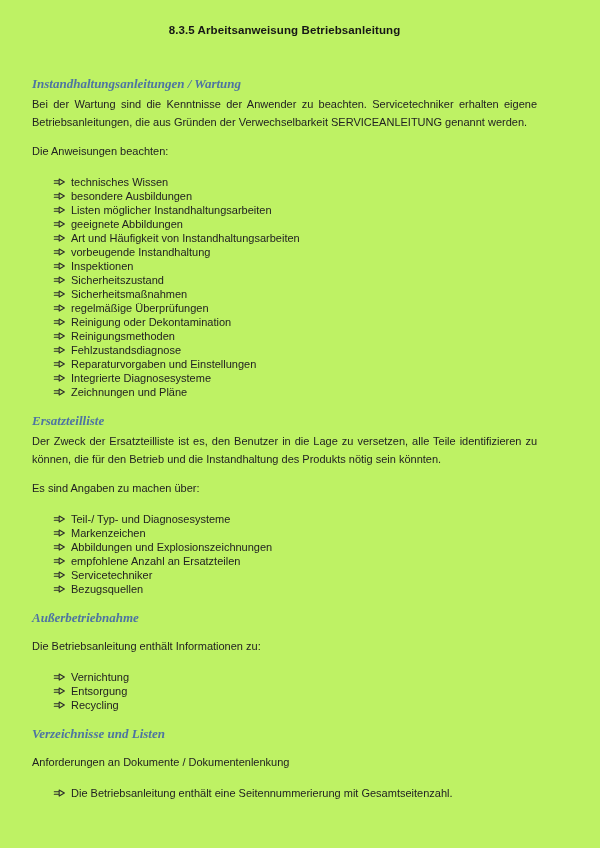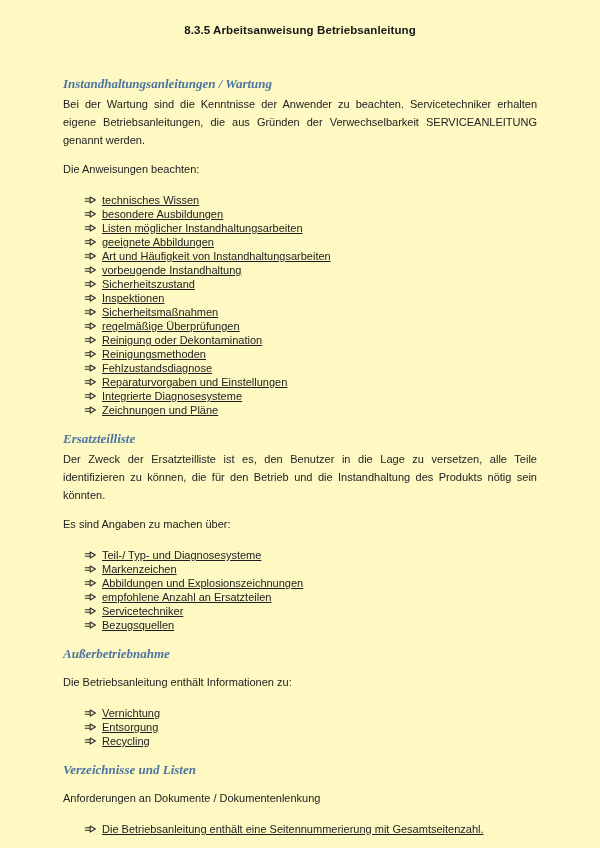--- a/index.html
+++ b/index.html
@@ -6,23 +6,23 @@
     margin: 0;
     padding: 0;
     background: #e9e9e9;
     font-family: "Liberation Sans", sans-serif;
   }
   .page {
     position: relative;
     width: 600px;
     height: 848px;
     margin: 0 auto;
-    background: #fef9c3;
+    background: #bef264;
     box-sizing: border-box;
-    padding: 22px 63px 0 63px;
+    padding: 22px 63px 0 32px;
     color: #1e1e1e;
     overflow: hidden;
   }
   .doc-title {
     text-align: center;
     font-weight: bold;
     font-size: 11.5px;
     letter-spacing: 0.1px;
     color: #161616;
     margin: 2px 0 40px 0;
@@ -45,21 +45,20 @@
   }
   .subheading {
     font-size: 11px;
     margin: 14px 0 0 0;
     color: #222;
   }
   ul.arrow-list {
     list-style: none;
     margin: 18px 0 6px 21px;
     padding: 0;
-    text-decoration: underline;
   }
   ul.arrow-list li {
     font-size: 11px;
     line-height: 14px;
     color: #222;
     display: flex;
     align-items: center;
   }
   ul.arrow-list .bullet {
     flex: 0 0 auto;
@@ -113,27 +112,27 @@
           <li>
             <svg class="bullet" width="13" height="10" viewBox="0 0 20 15">
               <path d="M2 5.6 H9.5 M2 9.4 H9.5 M9.5 2.8 L17.5 7.5 L9.5 12.2 Z" fill="none" stroke="#2b2b2b" stroke-width="1.7" stroke-linejoin="round" stroke-linecap="round"></path>
             </svg>
             <span>vorbeugende Instandhaltung</span>
           </li>
           <li>
             <svg class="bullet" width="13" height="10" viewBox="0 0 20 15">
               <path d="M2 5.6 H9.5 M2 9.4 H9.5 M9.5 2.8 L17.5 7.5 L9.5 12.2 Z" fill="none" stroke="#2b2b2b" stroke-width="1.7" stroke-linejoin="round" stroke-linecap="round"></path>
             </svg>
+            <span>Inspektionen</span>
+          </li>
+          <li>
+            <svg class="bullet" width="13" height="10" viewBox="0 0 20 15">
+              <path d="M2 5.6 H9.5 M2 9.4 H9.5 M9.5 2.8 L17.5 7.5 L9.5 12.2 Z" fill="none" stroke="#2b2b2b" stroke-width="1.7" stroke-linejoin="round" stroke-linecap="round"></path>
+            </svg>
             <span>Sicherheitszustand</span>
-          </li>
-          <li>
-            <svg class="bullet" width="13" height="10" viewBox="0 0 20 15">
-              <path d="M2 5.6 H9.5 M2 9.4 H9.5 M9.5 2.8 L17.5 7.5 L9.5 12.2 Z" fill="none" stroke="#2b2b2b" stroke-width="1.7" stroke-linejoin="round" stroke-linecap="round"></path>
-            </svg>
-            <span>Inspektionen</span>
           </li>
           <li>
             <svg class="bullet" width="13" height="10" viewBox="0 0 20 15">
               <path d="M2 5.6 H9.5 M2 9.4 H9.5 M9.5 2.8 L17.5 7.5 L9.5 12.2 Z" fill="none" stroke="#2b2b2b" stroke-width="1.7" stroke-linejoin="round" stroke-linecap="round"></path>
             </svg>
             <span>Sicherheitsmaßnahmen</span>
           </li>
           <li>
             <svg class="bullet" width="13" height="10" viewBox="0 0 20 15">
               <path d="M2 5.6 H9.5 M2 9.4 H9.5 M9.5 2.8 L17.5 7.5 L9.5 12.2 Z" fill="none" stroke="#2b2b2b" stroke-width="1.7" stroke-linejoin="round" stroke-linecap="round"></path>

